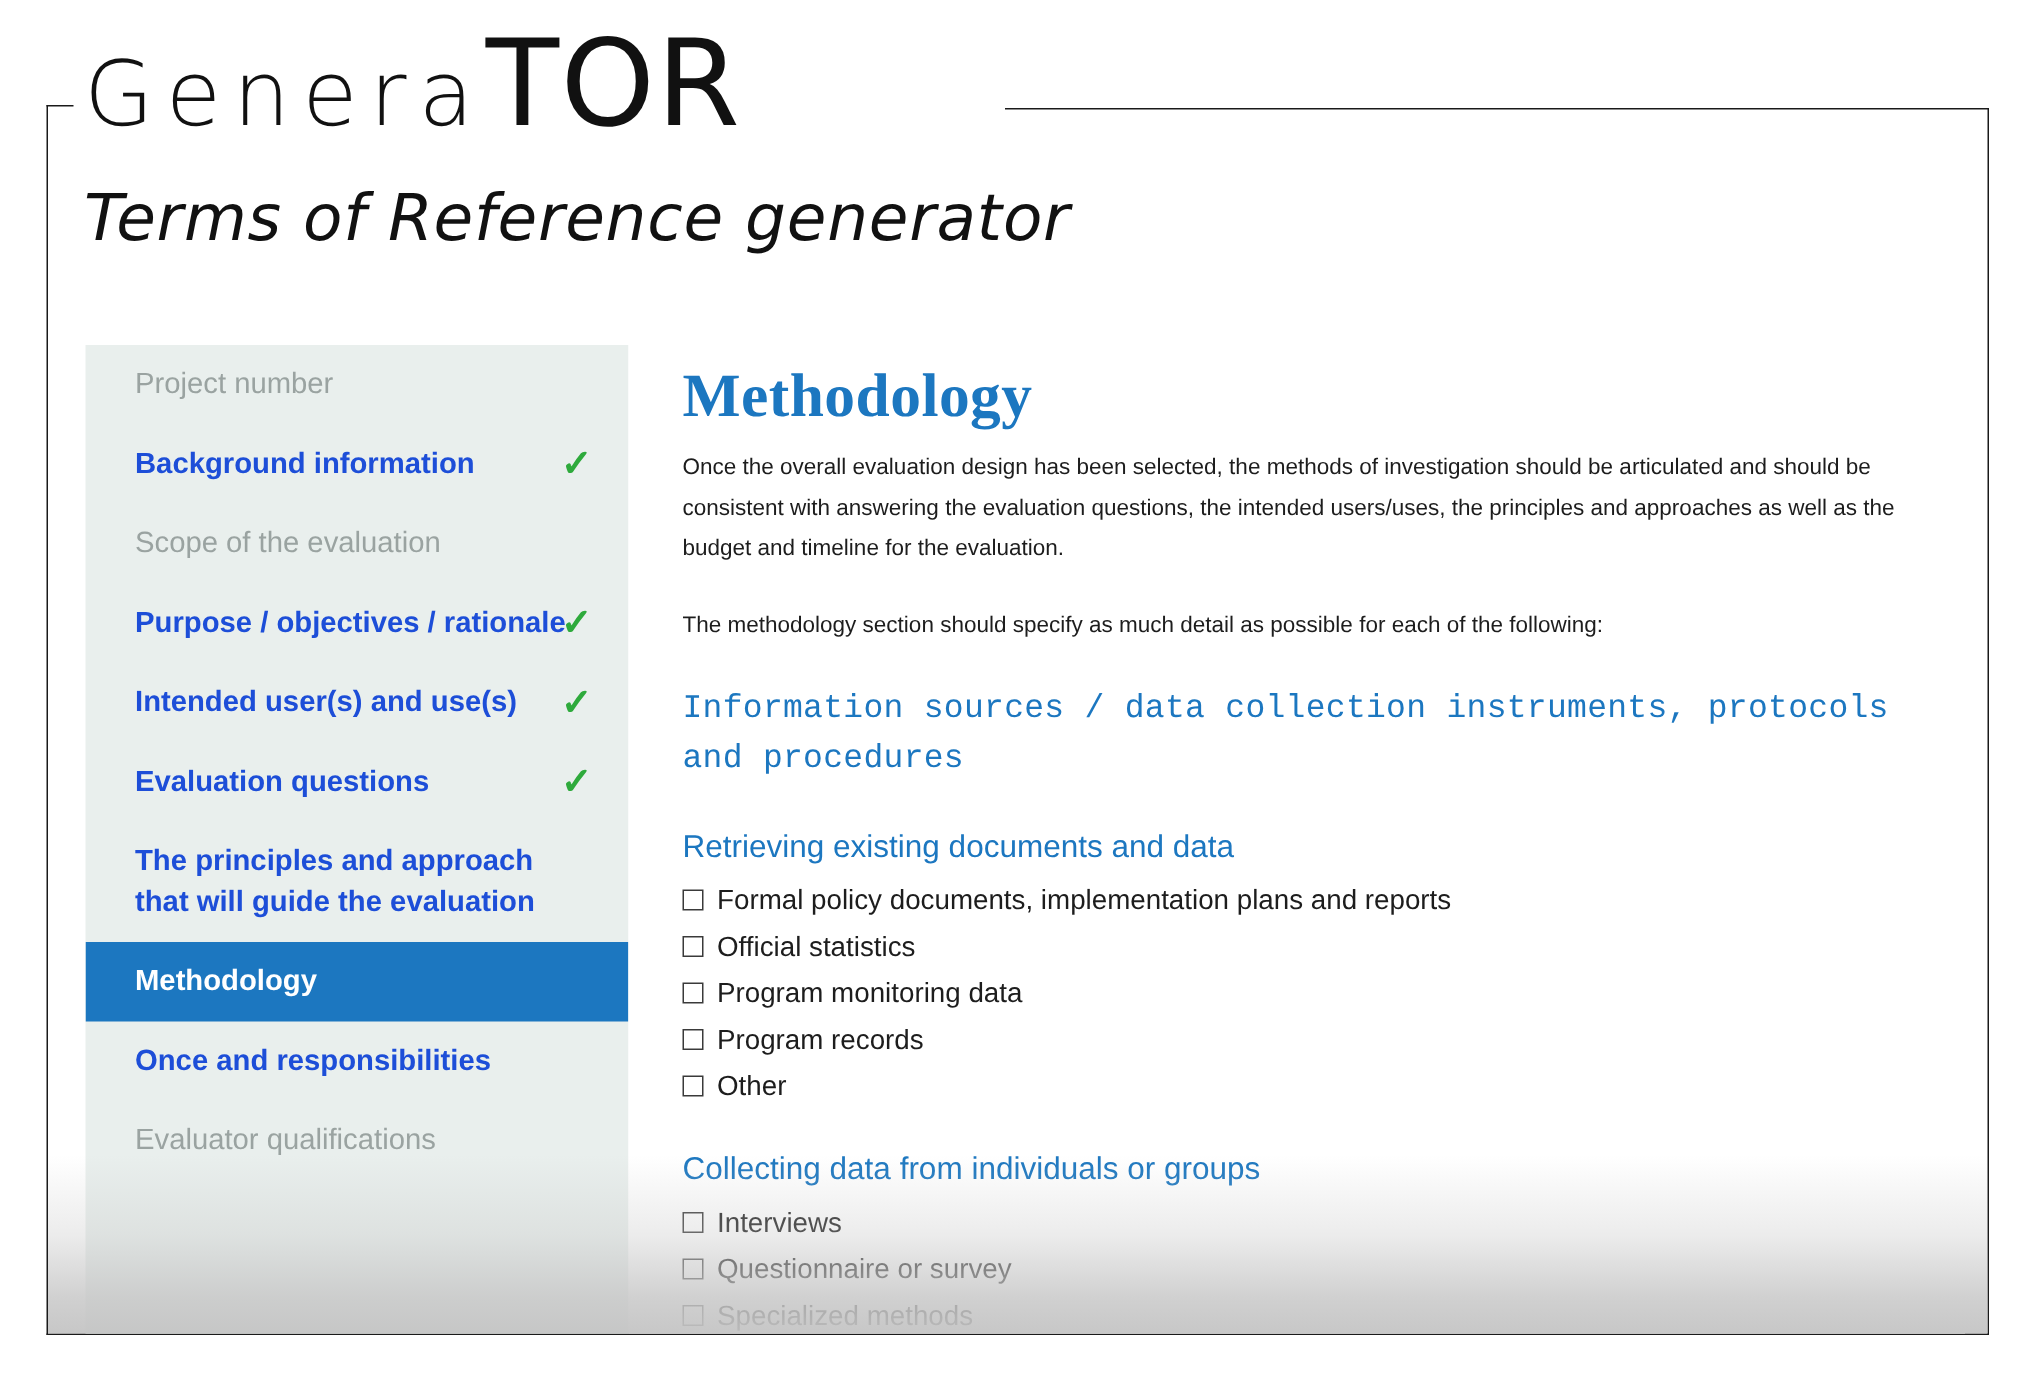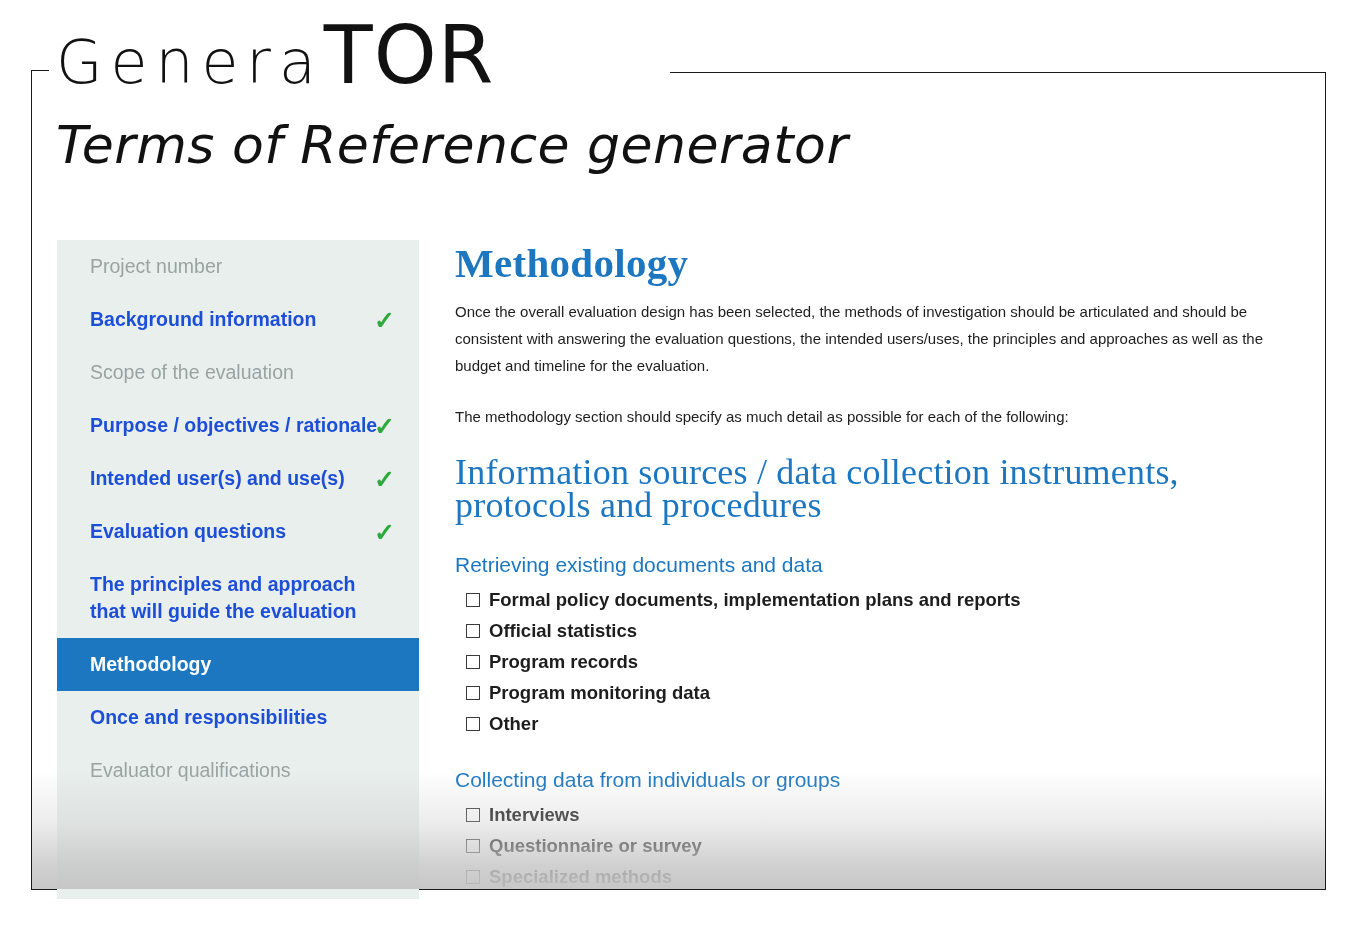--- a/index.html
+++ b/index.html
@@ -73,41 +73,41 @@
   }
   #logo-wordmark .bold {
     font-weight: 400;
     letter-spacing: 1px;
     font-size: 80px;
   }
   #logo-subtitle {
     font-family: "DejaVu Sans", sans-serif;
     font-weight: 300;
     font-style: italic;
-    font-size: 52px;
+    font-size: 43px;
     line-height: 58px;
     color: #111111;
     margin-top: 6px;
     letter-spacing: 0.5px;
     white-space: nowrap;
   }
 
   
   #columns {
     position: absolute;
     left: 57px;
     top: 230px;
     width: 1253px;
     height: 659px;
   }
 
   
   #sidebar {
     position: absolute;
-    left: 0; top: 10px;
+    left: 0; top: 0;
     width: 362px;
     height: 659px;
     background: #e9efed;
     overflow: hidden;
   }
   .nav-item {
     padding: 13px 26px 13px 33px;
     font-size: 19.5px;
     line-height: 27px;
     position: relative;
@@ -168,47 +168,46 @@
     font-family: "Liberation Sans", sans-serif;
     font-size: 15px;
     line-height: 27px;
     color: #1d1d1d;
     margin: 0 0 4px 0;
     max-width: 845px;
   }
   .body-para.spaced { margin-top: 24px; }
 
   .section-heading {
-    font-family: Liberation Serif, serif;
+    font-family: Liberation Mono, monospace;
     font-weight: 400;
-    font-size: 36px;
+    font-size: 22px;
     line-height: 33px;
     color: #1c77c0;
     margin: 26px 0 0 0;
     max-width: 860px;
     letter-spacing: 0.2px;
   }
   .sub-heading {
     font-family: Liberation Sans, sans-serif;
     font-weight: 400;
     font-size: 21px;
     line-height: 26px;
     color: #1c77c0;
     margin: 30px 0 8px 0;
   }
   .check-list { margin: 0; padding: 0; list-style: none; }
   .check-item {
     display: flex;
     align-items: center;
     gap: 9px;
-    margin: 0 0 4px 11px;
+    margin: 0 0 4px 0;
     font-size: 18.5px;
     line-height: 27px;
     color: #1d1d1d;
-    font-weight: bold;
   }
   .checkbox {
     flex: 0 0 auto;
     width: 14px;
     height: 14px;
     border: 1.6px solid #3a3a3a;
     background: #ffffff;
     box-sizing: border-box;
     display: inline-block;
   }
@@ -271,25 +270,25 @@
             <li class="check-item">
               <span class="checkbox"></span>
               <span class="check-label">Formal policy documents, implementation plans and reports</span>
             </li>
             <li class="check-item">
               <span class="checkbox"></span>
               <span class="check-label">Official statistics</span>
             </li>
             <li class="check-item">
               <span class="checkbox"></span>
+              <span class="check-label">Program monitoring data</span>
+            </li>
+            <li class="check-item">
+              <span class="checkbox"></span>
               <span class="check-label">Program records</span>
-            </li>
-            <li class="check-item">
-              <span class="checkbox"></span>
-              <span class="check-label">Program monitoring data</span>
             </li>
             <li class="check-item">
               <span class="checkbox"></span>
               <span class="check-label">Other</span>
             </li>
           </ul>
           <h3 class="sub-heading">Collecting data from individuals or groups</h3>
           <ul class="check-list">
             <li class="check-item">
               <span class="checkbox"></span>

